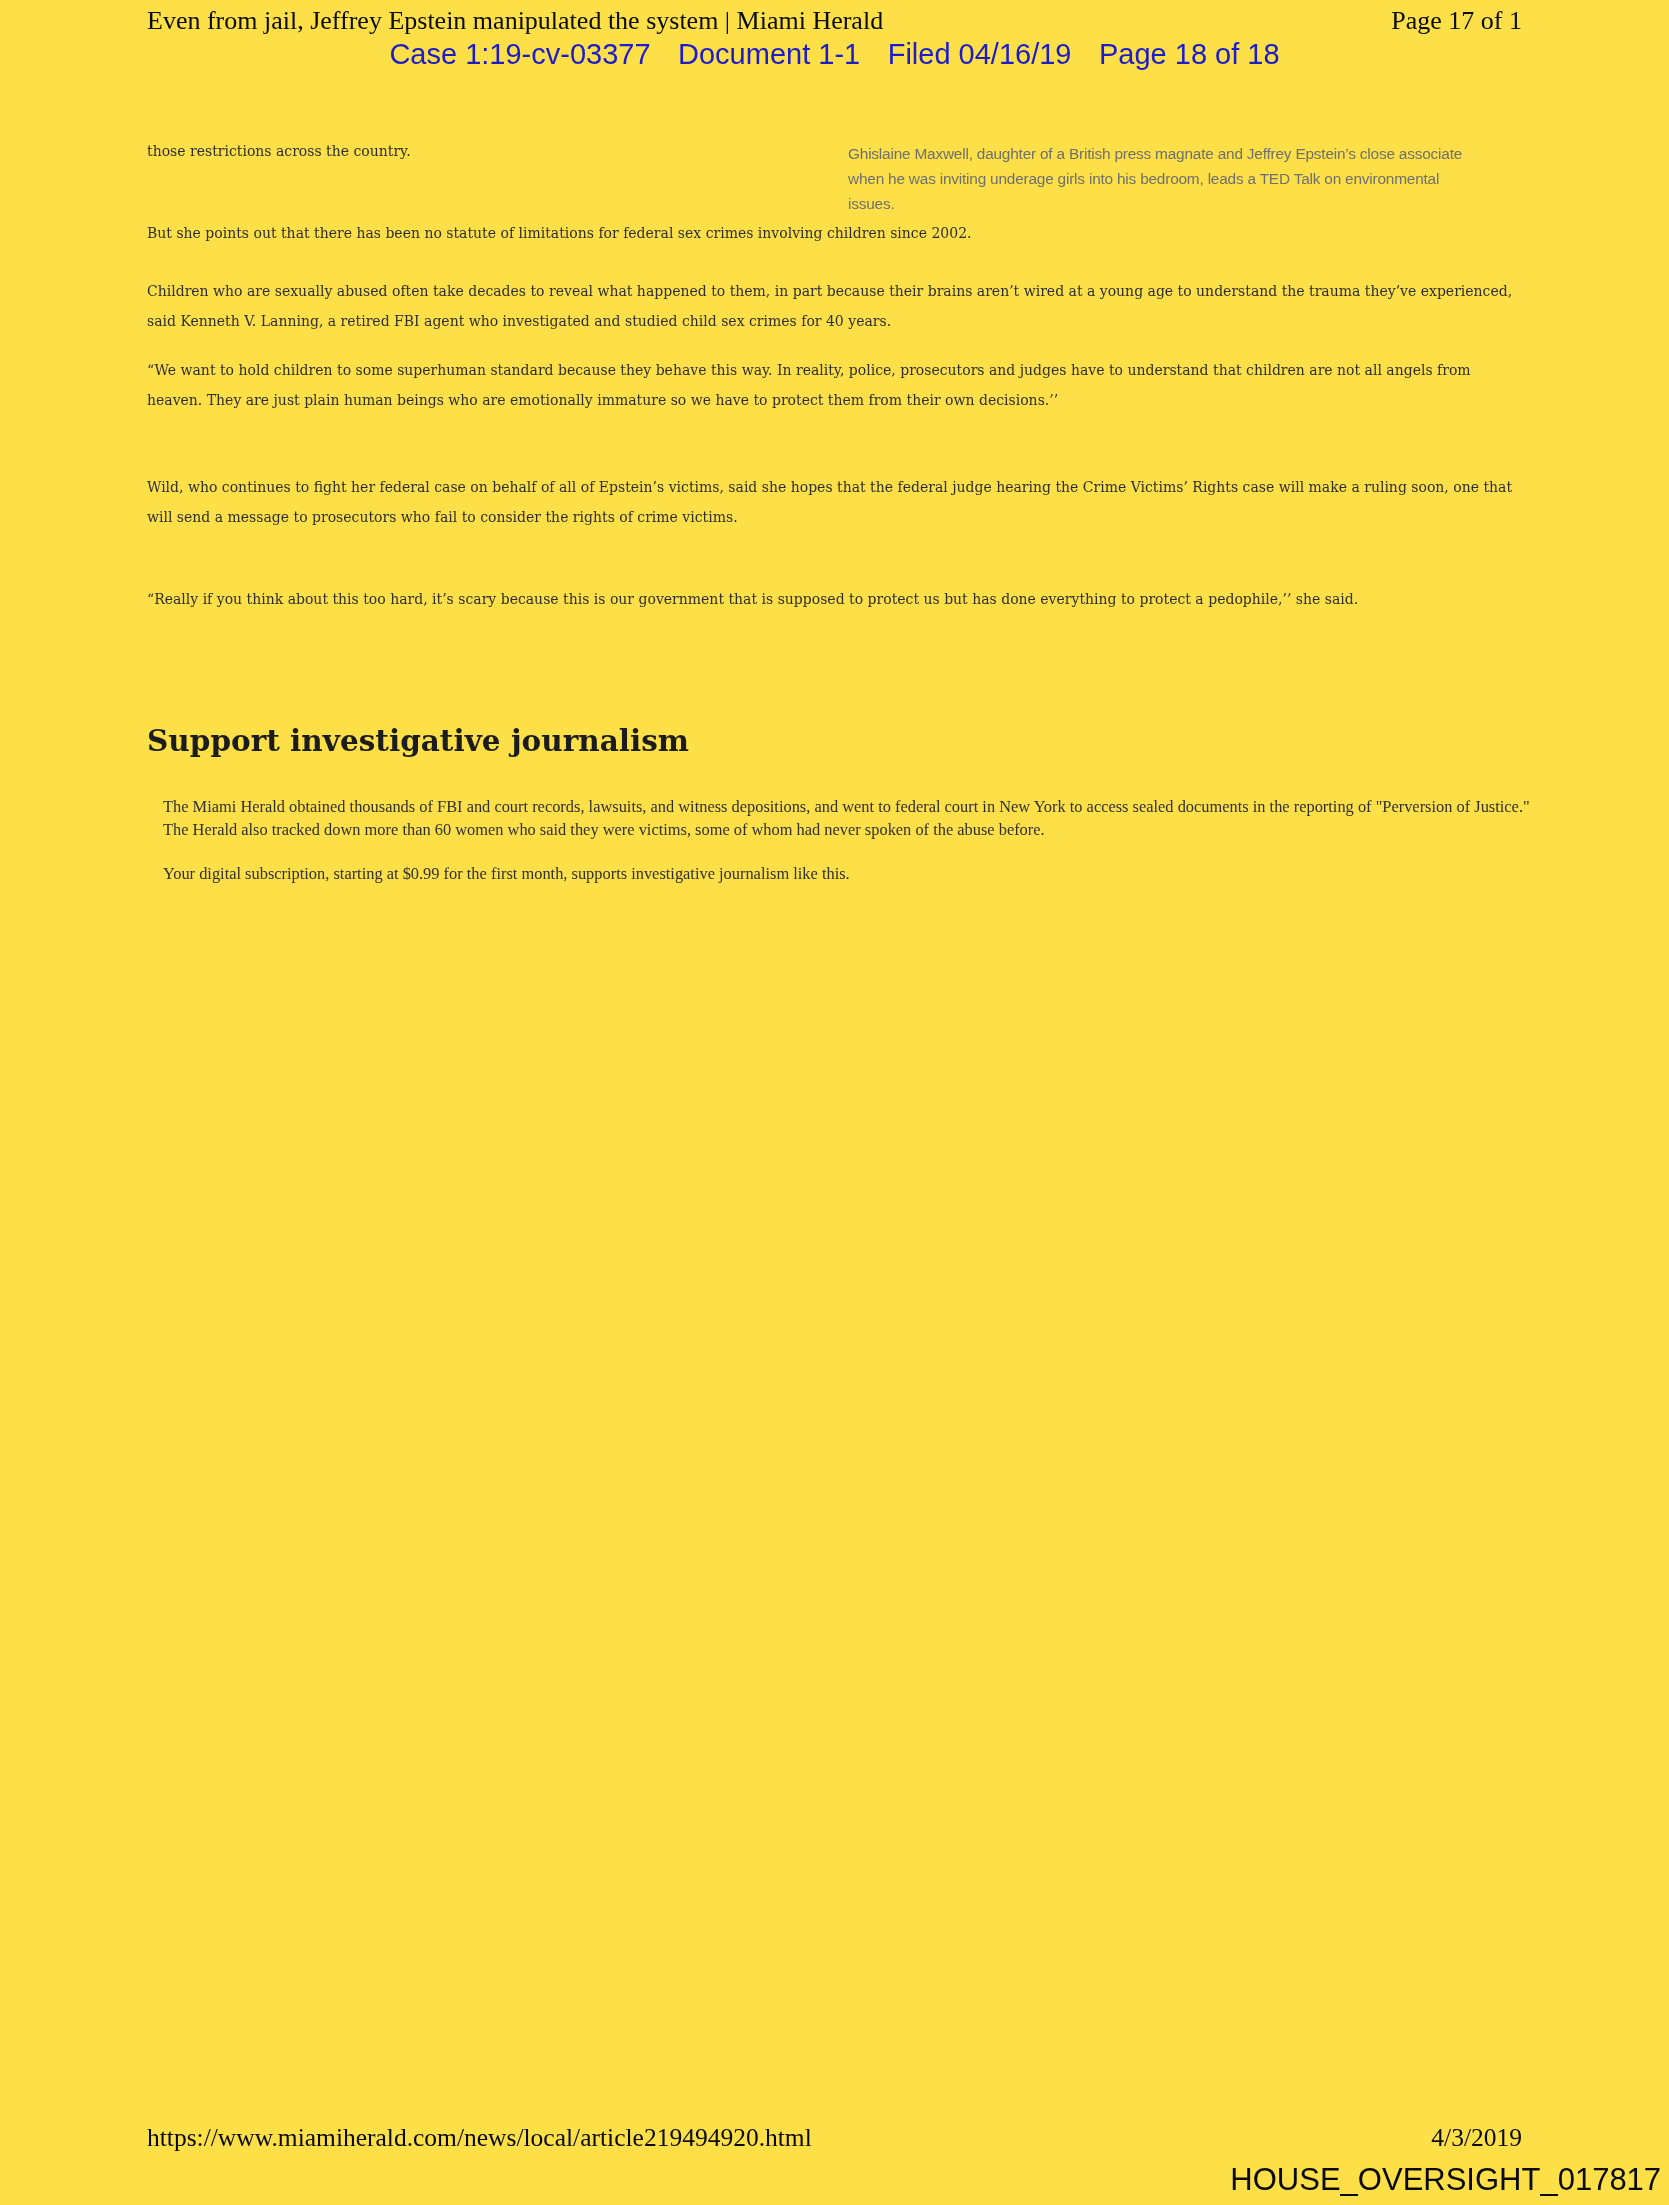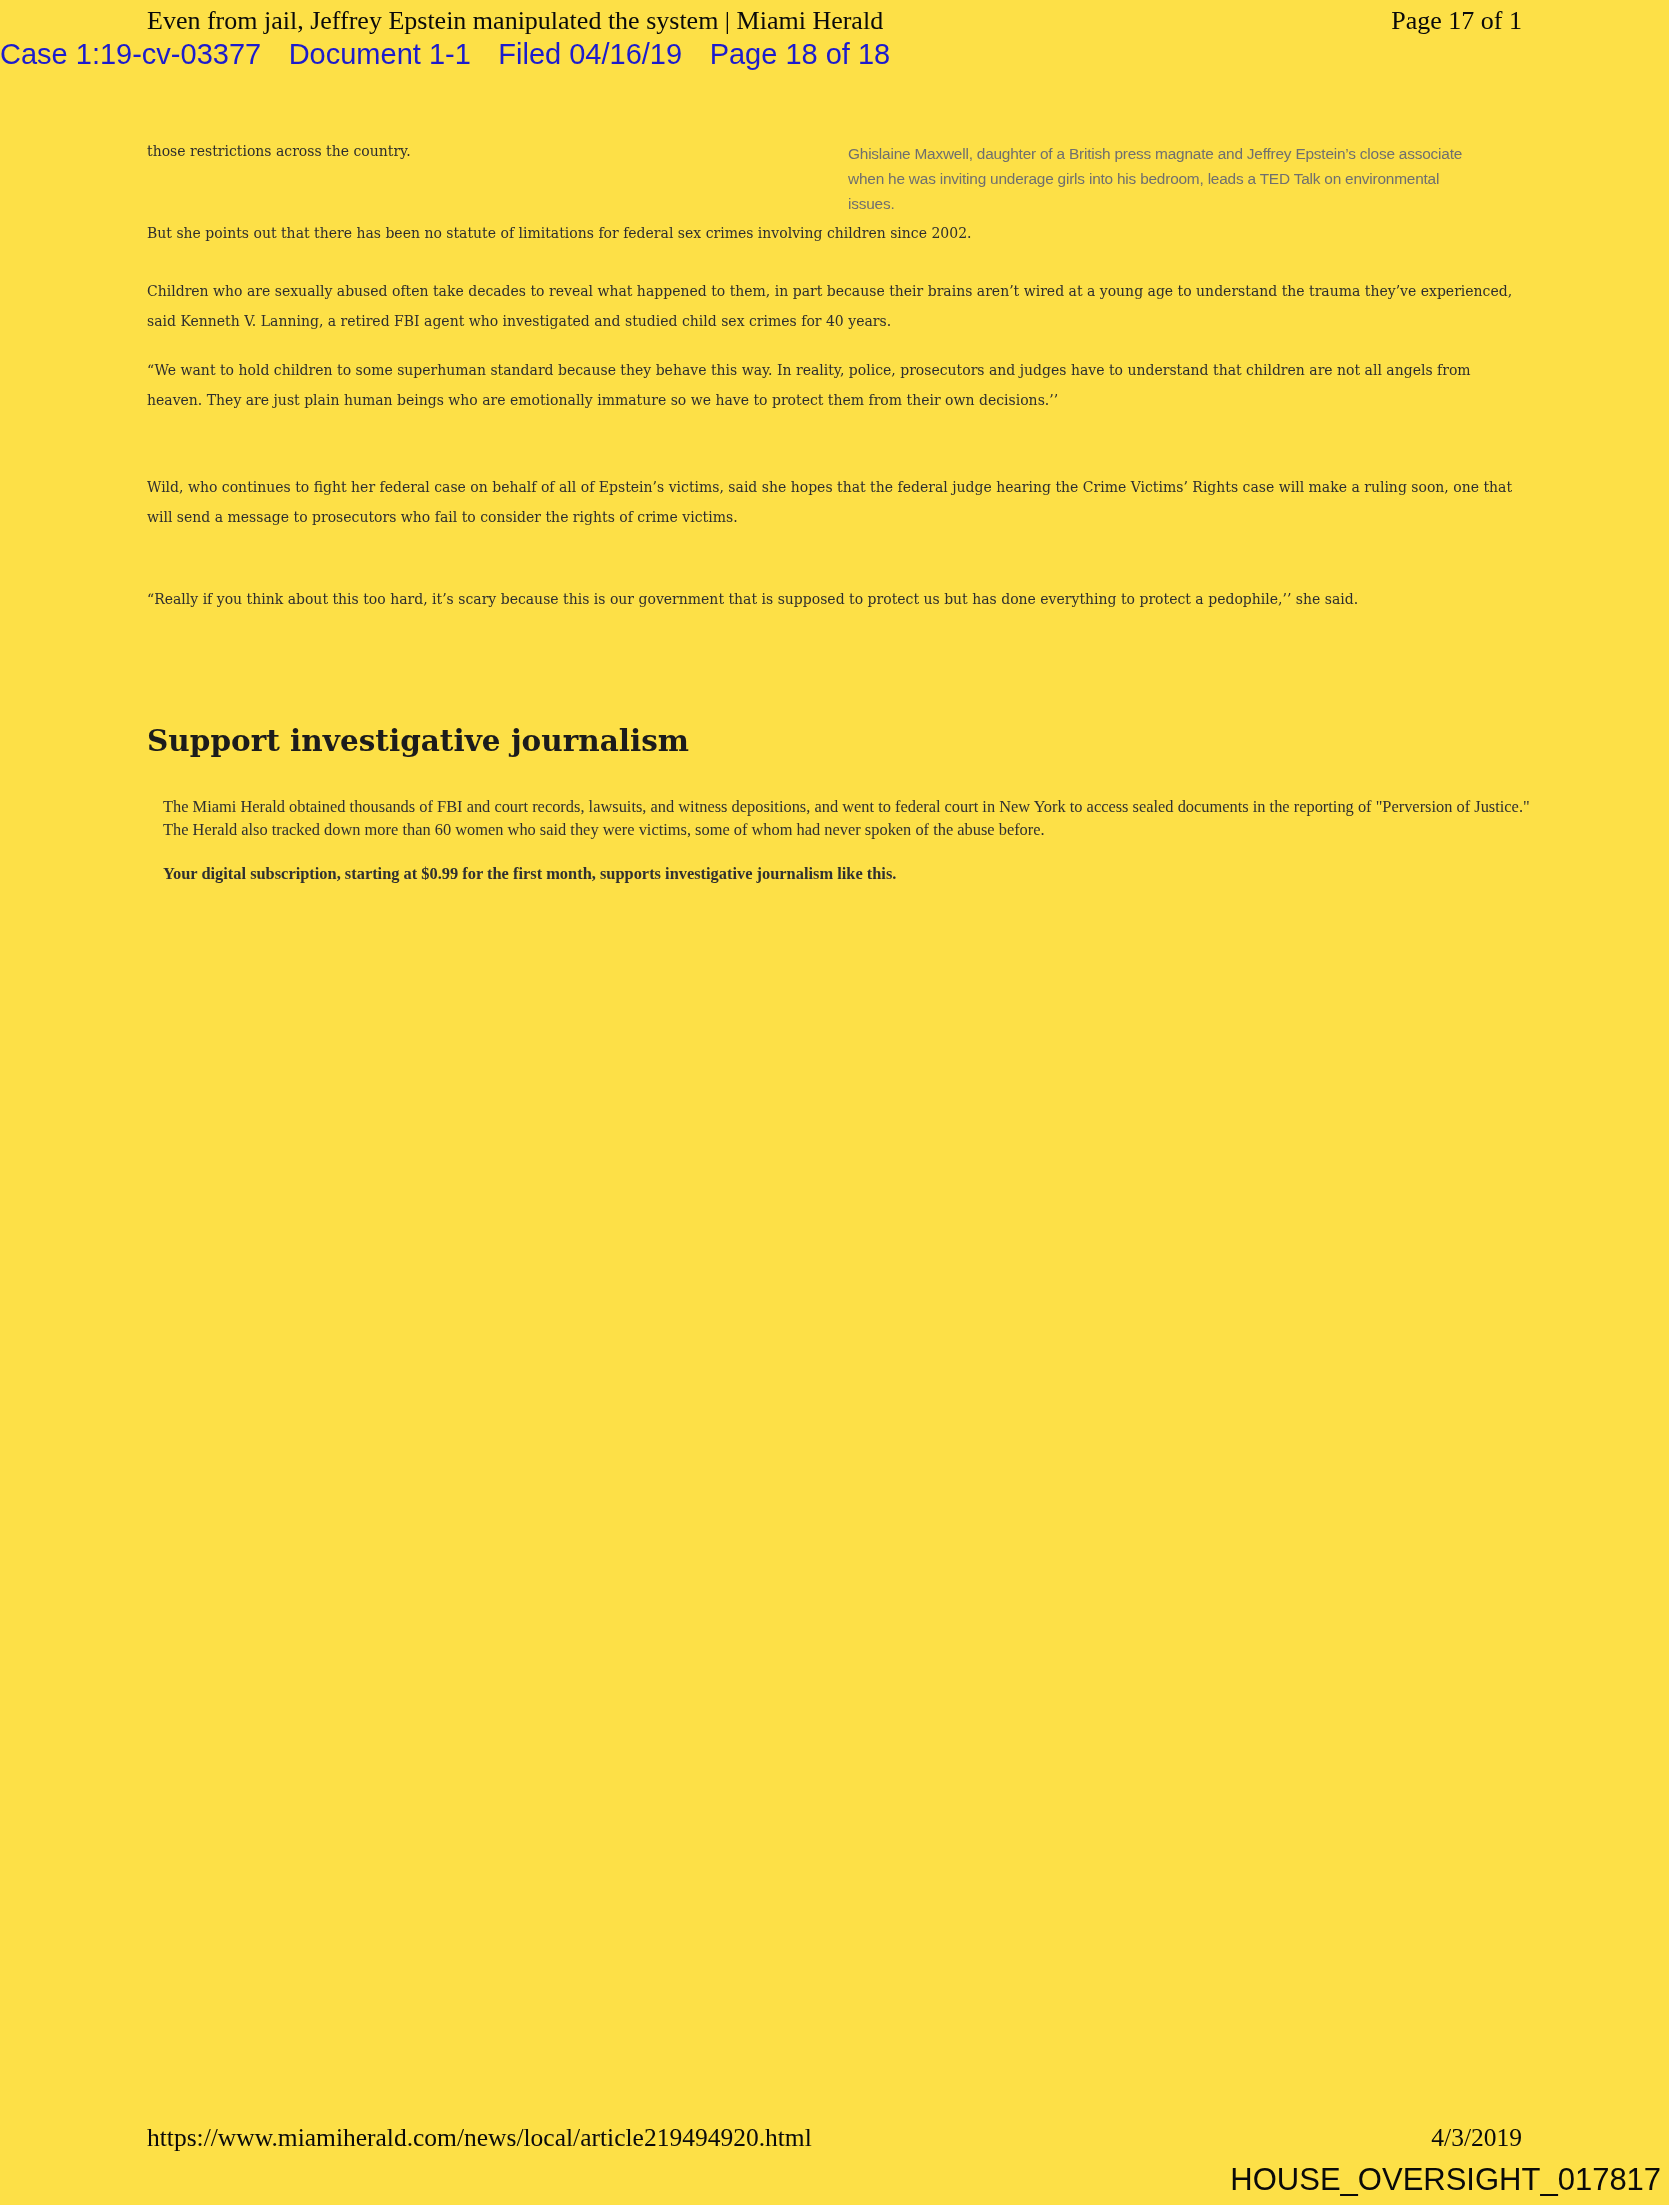--- a/index.html
+++ b/index.html
@@ -29,20 +29,21 @@
     font-size: 26px;
     line-height: 33px;
     color: #0a0a0a;
   }
   .stamp {
     position: absolute;
     top: 37px;
     left: 0;
     width: 100%;
     display: flex;
+    justify-content: center;
     column-gap: 27.5px;
     font-family: "Liberation Sans", sans-serif;
     font-size: 29px;
     line-height: 35px;
     color: #1c1ccd;
     white-space: nowrap;
   }
 
   
   .caption {
@@ -91,21 +92,21 @@
     position: absolute;
     left: 147px;
     width: 1382px;
     margin: 16px;
     font-family: "Liberation Serif", serif;
     font-size: 16.4px;
     line-height: 23px;
     color: #303030;
   }
   .sp1 { top: 779px; }
-  .sp2 { top: 846px; font-weight: bold; }
+  .sp2 { top: 846px; }
 
   
   .footerbar {
     position: absolute;
     top: 2122px;
     left: 147px;
     right: 147px;
     display: flex;
     justify-content: space-between;
     align-items: baseline;

